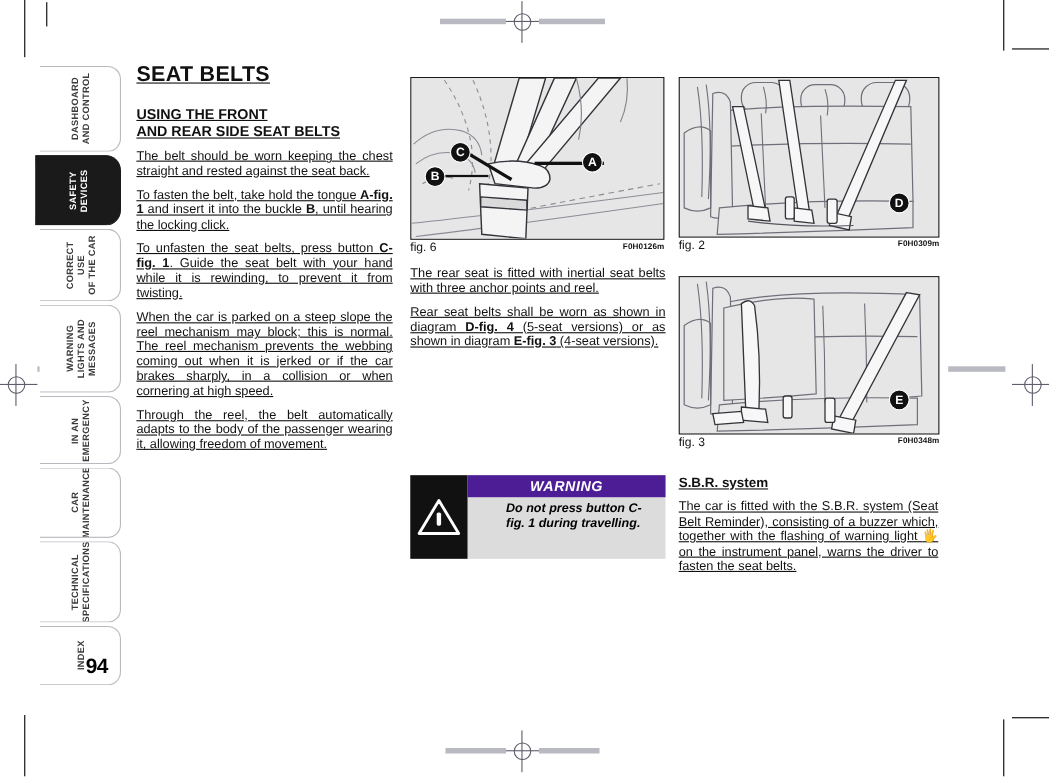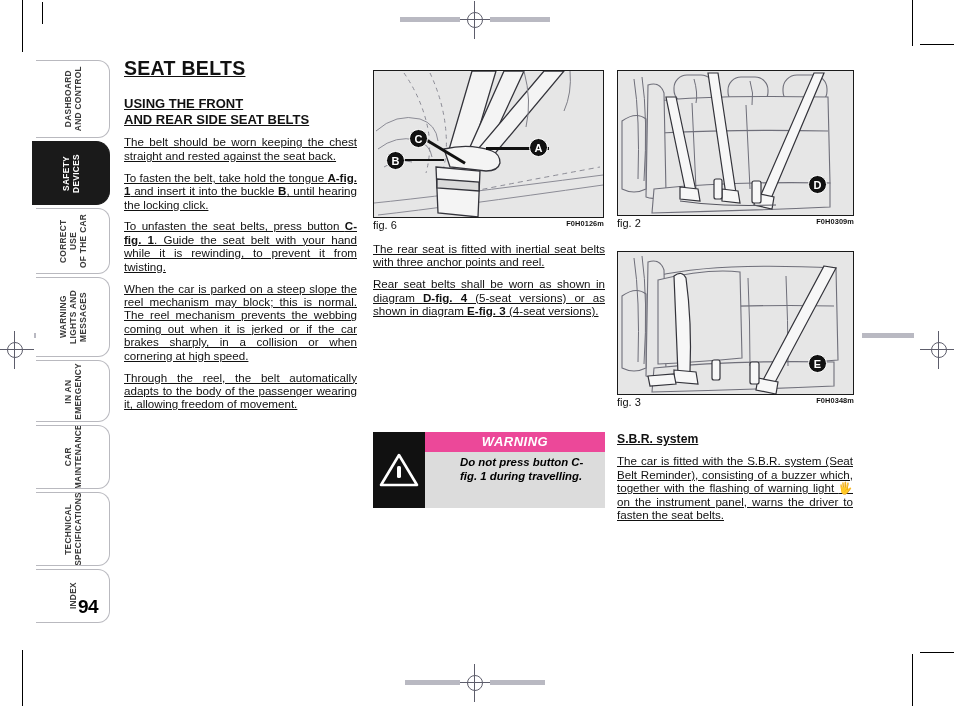--- a/index.html
+++ b/index.html
@@ -72,21 +72,21 @@
            display:flex;align-items:center;justify-content:center;
            border:1.5px solid #fff;box-sizing:content-box;}
   .leader{position:absolute;background:#111;height:2.5px;}
 
   
   #warnbox{position:absolute;left:373px;top:432px;width:232px;height:76px;
            background:#dcdcdc;display:flex;}
   #warnbox .icon{width:52px;background:#111;display:flex;align-items:center;
                  justify-content:center;flex:none;}
   #warnbox .body{flex:1;padding:0;}
-  #warnbox .wbar{background:#ec4899;color:#fff;font-style:italic;font-weight:bold;
+  #warnbox .wbar{background:#4c1d95;color:#fff;font-style:italic;font-weight:bold;
                  font-size:13px;text-align:center;padding:2px 0 3px;letter-spacing:.5px;}
   #warnbox .wtxt{font-style:italic;font-weight:bold;font-size:11.4px;line-height:13.6px;
                  padding:4px 6px 0 7px;margin-left:28px;}
 </style>
 </head>
 <body>
 
 <div class="page">
 
   <div class="trim-v" style="left:22px;top:0;height:52px;"></div>

